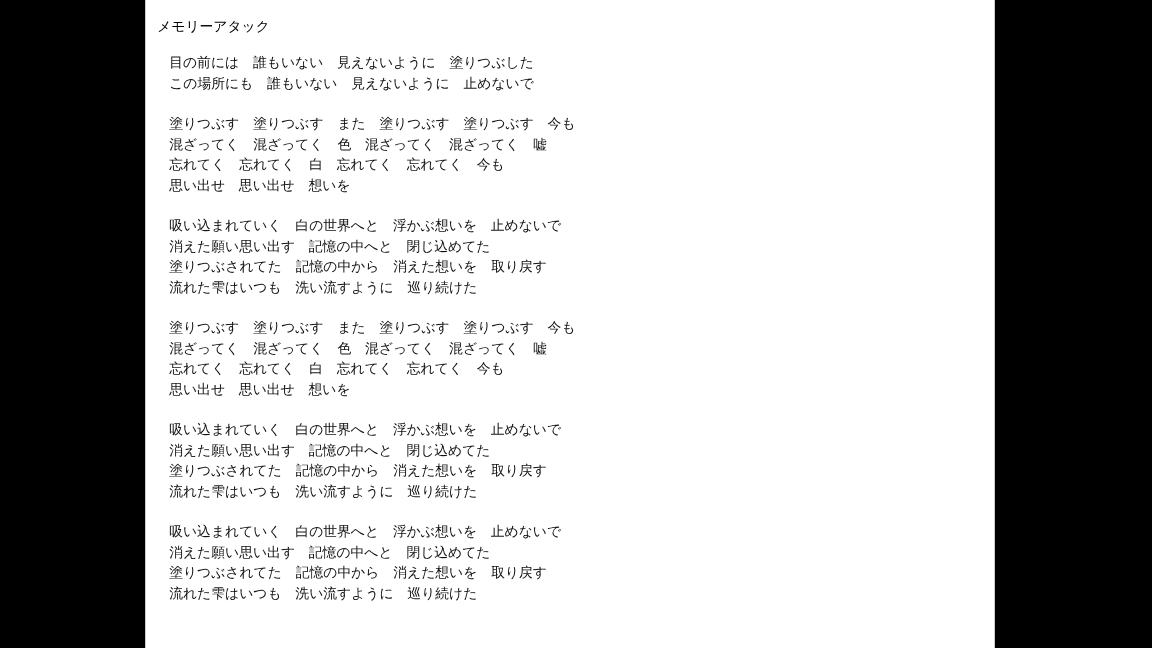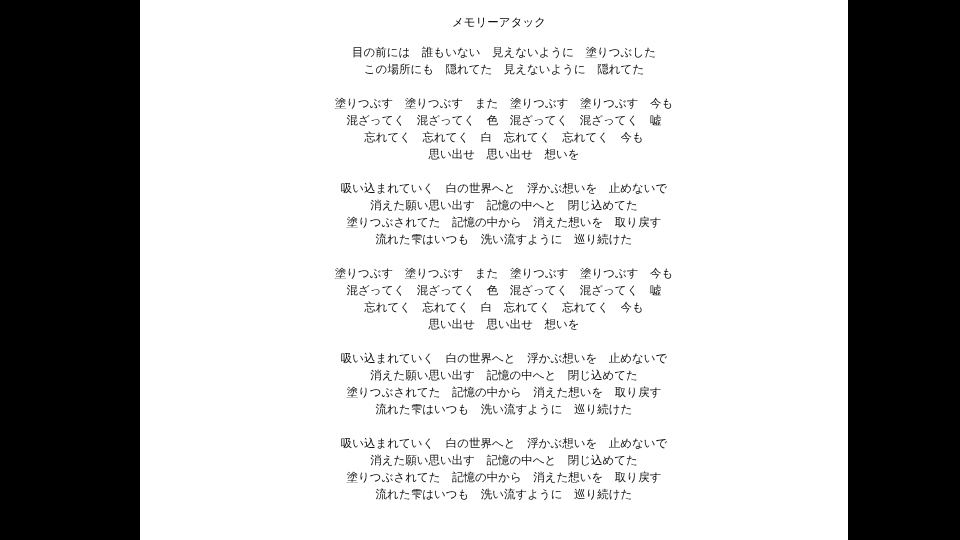--- a/index.html
+++ b/index.html
@@ -14,27 +14,26 @@
     font-family: "DejaVu Sans", "Liberation Sans", sans-serif;
   }
   #screen {
     position: relative;
     width: 960px;
     height: 540px;
     background: #000000;
   }
   #page {
     position: absolute;
-    left: 140px;
+    left: 121px;
     top: 0px;
     width: 708px;
     height: 540px;
     background: #ffffff;
     overflow: hidden;
-    text-align: center;
   }
   #doc {
     padding: 14px 0 0 0;
   }
   .title {
     font-size: 11.5px;
     color: #000000;
     line-height: 17px;
     padding-left: 10px;
     white-space: pre;
@@ -55,21 +54,21 @@
 <body>
 
 <div id="screen">
   <div id="page">
     <div id="doc">
       <div class="title">メモリーアタック</div>
       <div class="spacer-sm"></div>
 
       <div class="block">
         <div class="line">目の前には　誰もいない　見えないように　塗りつぶした</div>
-        <div class="line">この場所にも　隠れてた　見えないように　隠れてた</div>
+        <div class="line">この場所にも　誰もいない　見えないように　止めないで</div>
       </div>
       <div class="stanza-gap"></div>
 
       <div class="block">
         <div class="line">塗りつぶす　塗りつぶす　また　塗りつぶす　塗りつぶす　今も</div>
         <div class="line">混ざってく　混ざってく　色　混ざってく　混ざってく　嘘</div>
         <div class="line">忘れてく　忘れてく　白　忘れてく　忘れてく　今も</div>
         <div class="line">思い出せ　思い出せ　想いを</div>
       </div>
       <div class="stanza-gap"></div>

